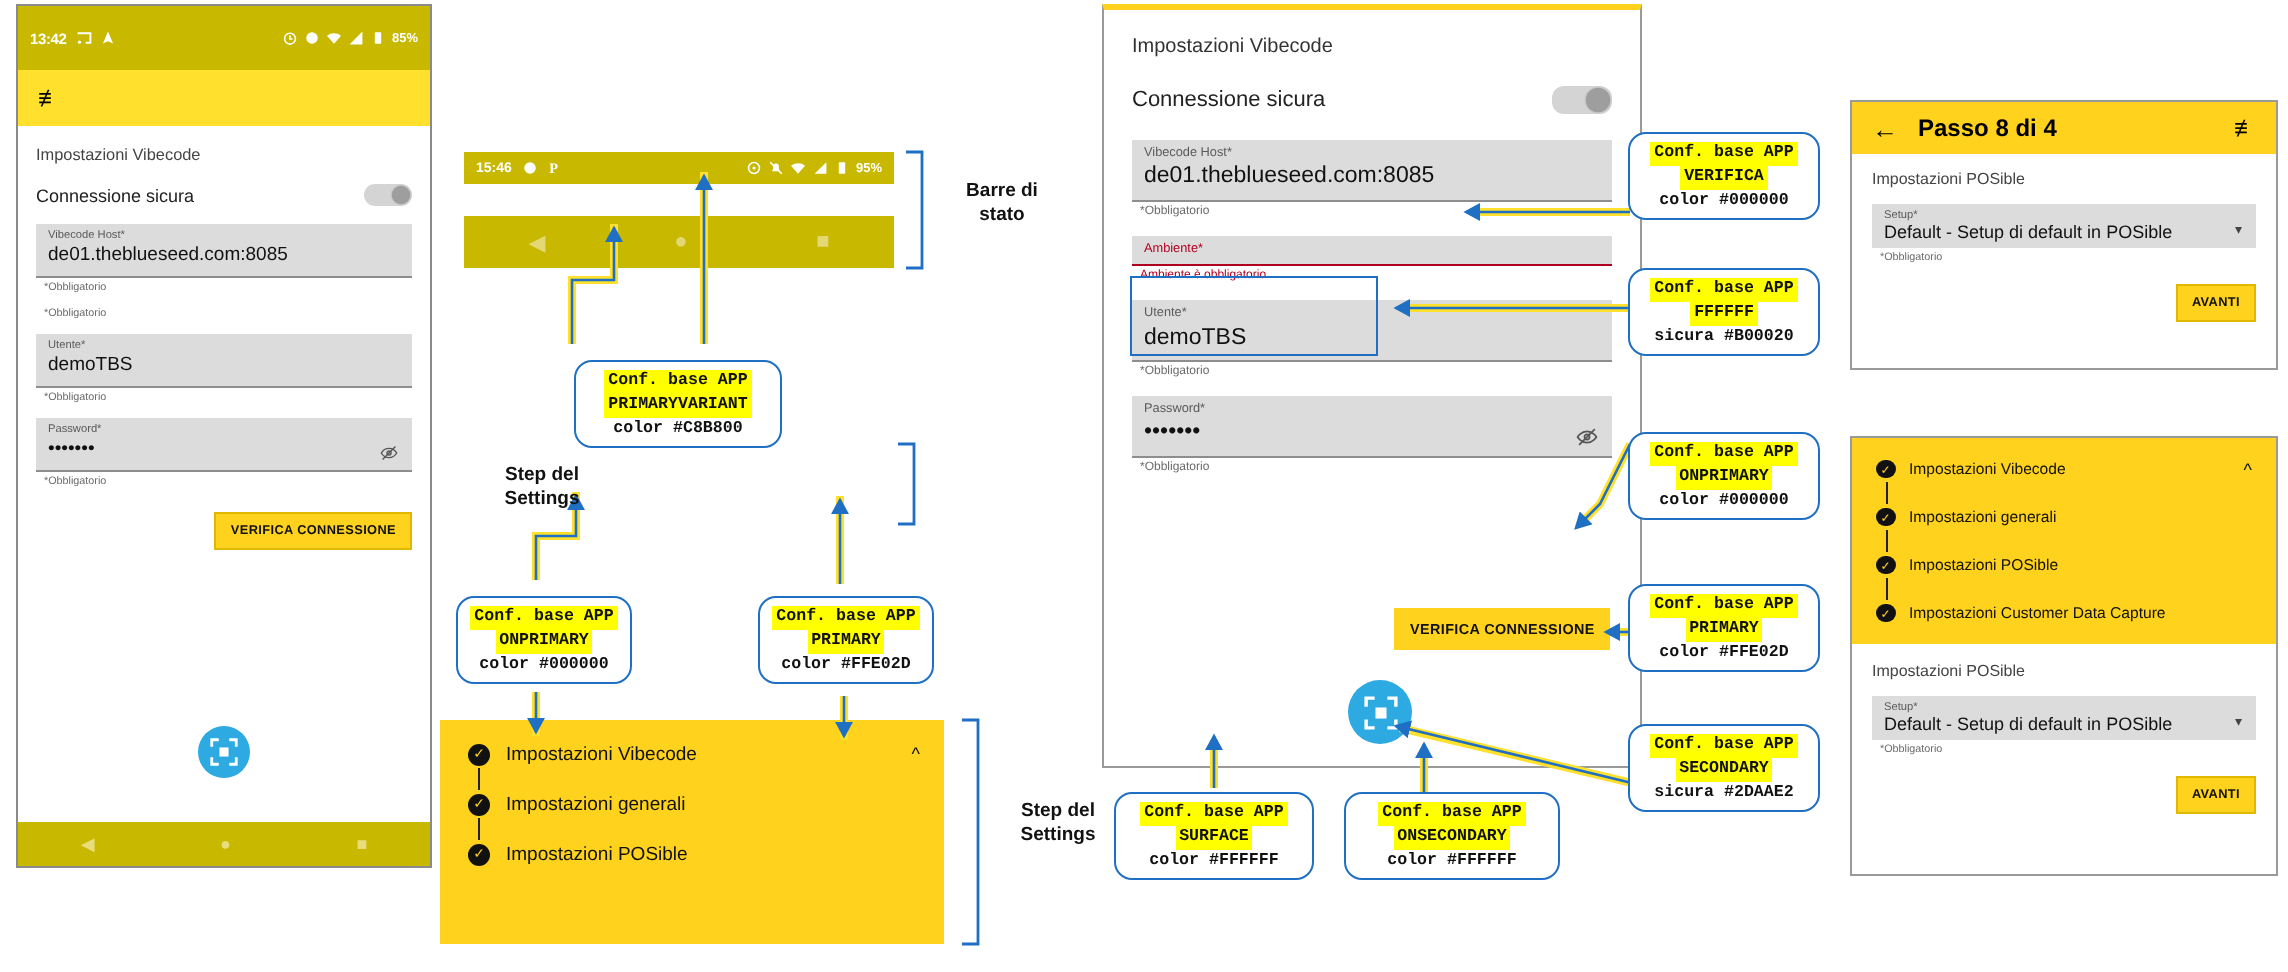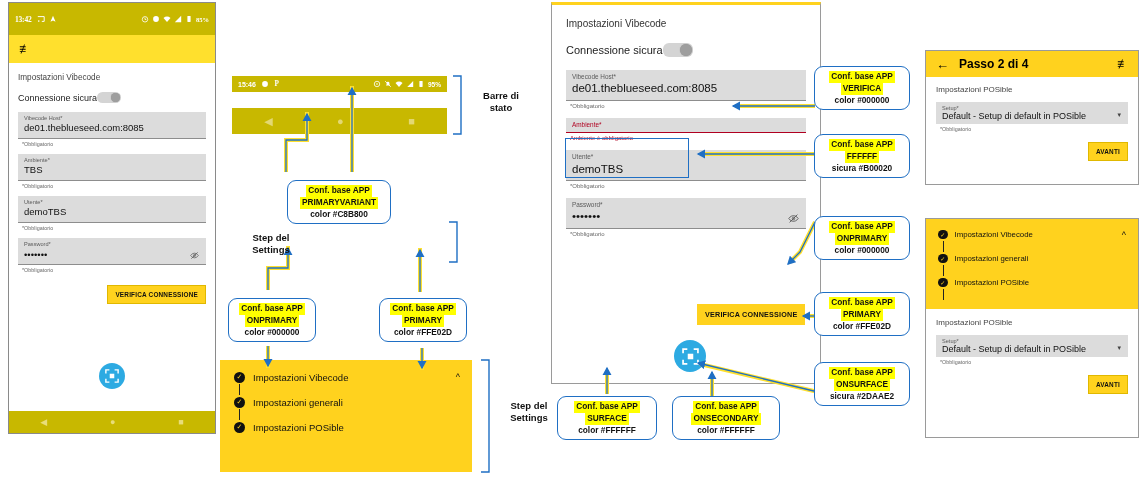--- a/index.html
+++ b/index.html
@@ -16,38 +16,38 @@
 
   
   #phone1 {
     left:8px; top:2px; width:208px; height:432px;
     background:#ffffff;
     border:1px solid #8a8a8a;
   }
   .statusbar {
     height:16px; background:#C8B800; color:#ffffff;
     display:flex; align-items:center; padding:16px 6px;
-    font-size:7.5px; font-weight:bold;font-family:Liberation Serif, serif;
+    font-size:7.5px; font-weight:bold;
   }
   .sb-time { letter-spacing:-0.2px; }
   .sb-left-icons { display:flex; gap:4px; margin-left:5px; align-items:center; }
   .sb-right { margin-left:auto; display:flex; gap:3px; align-items:center; font-size:6.5px; }
   .sb-ic { display:inline-block; width:8px; height:8px; }
   .appbar {
     height:28px; background:#FFE02D; color:#000000;
     display:flex; align-items:center; padding:0 10px;
     font-size:12.5px; font-weight:bold;
   }
   .appbar .title { flex:1; }
   .appbar .back { margin-right:10px; font-size:13px; line-height:1; }
   .menu-ic { font-size:12px; font-weight:normal; letter-spacing:-1px;}
   .sheet { background:#ffffff; padding:8px 9px 0 9px; }
   .sheet-title { font-size:8.2px; color:#444; margin:2px 0 10px 0; }
   .row-switch {
-    display:flex; align-items:center; 
+    display:flex; align-items:center; justify-content:space-between;
     font-size:9px; color:#222; margin-bottom:9px;
   }
   .switch {
     width:24px; height:11px; border-radius:6px; background:#d4d4d4;
     position:relative;
   }
   .switch::after {
     content:""; position:absolute; left:1px; top:1px;
     width:9px; height:9px; border-radius:50%; background:#f4f4f4;
     box-shadow:0 0 1px #888;
@@ -164,20 +164,21 @@
   #panel-b .sheet { padding:9px 10px 0 10px; }
   #panel-b .sheet-title { font-size:8px; margin:0 0 8px 0; }
 
   
   .callout {
     position:absolute; background:#ffffff;
     border:1.6px solid #1F6FC4; border-radius:9px;
     text-align:center; padding:4px 4px;
     font-size:8.3px; color:#111; line-height:1.42;
     font-weight:bold;
+    font-family:Liberation Mono, monospace;
   }
   .callout .l1 { background:#FFFF00; display:inline-block; padding:0 2px; font-weight:bold; }
   .callout .l2 { background:#FFFF00; display:inline-block; padding:0 2px; font-weight:bold; }
   .callout .l3 { font-weight:bold; }
 
   
   .bracket-label {
     position:absolute; font-size:9.5px; font-weight:bold; color:#111;
     text-align:center; line-height:1.3;
   }
@@ -231,24 +232,20 @@
         <span>Connessione sicura</span>
         <span class="switch on-right"></span>
       </div>
 
       <div class="field">
         <div class="lbl">Vibecode Host*</div>
         <div class="val">de01.theblueseed.com:8085</div>
       </div>
       <div class="helper">*Obbligatorio</div>
 
-      <div class="field">
-        <div class="lbl">Ambiente*</div>
-        <div class="val">TBS</div>
-      </div>
       <div class="helper">*Obbligatorio</div>
 
       <div class="field">
         <div class="lbl">Utente*</div>
         <div class="val">demoTBS</div>
       </div>
       <div class="helper">*Obbligatorio</div>
 
       <div class="field">
         <div class="lbl">Password*</div>
@@ -382,21 +379,21 @@
   <div id="p2-fab">
     <svg width="17" height="17" viewBox="0 0 16 16">
       <path d="M1 5V1h4M11 1h4v4M15 11v4h-4M5 15H1v-4" fill="none" stroke="#fff" stroke-width="1.6"></path>
       <rect x="5.4" y="5.4" width="5.2" height="5.2" fill="#fff"></rect>
     </svg>
   </div>
 
   <div class="abs" id="panel-a">
     <div class="appbar">
       <span class="back">←</span>
-      <span class="title">Passo 2 di 4</span>
+      <span class="title">Passo 8 di 4</span>
       <span class="menu-ic">≢</span>
     </div>
     <div class="sheet">
       <div class="sheet-title">Impostazioni POSible</div>
       <div class="select-field">
         <div class="lbl" style="font-size:5.6px;color:#5a5a5a">Setup*</div>
         <div class="val" style="font-size:9px;color:#111">Default - Setup di default in POSible</div>
         <span class="caret">▾</span>
       </div>
       <div class="helper">*Obbligatorio</div>
@@ -417,20 +414,24 @@
       <div class="step-item">
         <span class="step-check">✓</span>
         <span>Impostazioni generali</span>
       </div>
       <div class="step-conn"></div>
       <div class="step-item">
         <span class="step-check">✓</span>
         <span>Impostazioni POSible</span>
       </div>
       <div class="step-conn"></div>
+      <div class="step-item">
+        <span class="step-check">✓</span>
+        <span>Impostazioni Customer Data Capture</span>
+      </div>
     </div>
     <div class="sheet">
       <div class="sheet-title">Impostazioni POSible</div>
       <div class="select-field">
         <div class="lbl" style="font-size:5.6px;color:#5a5a5a">Setup*</div>
         <div class="val" style="font-size:9px;color:#111">Default - Setup di default in POSible</div>
         <span class="caret">▾</span>
       </div>
       <div class="helper">*Obbligatorio</div>
       <div class="btn-row" style="margin-top:8px">
@@ -523,21 +524,21 @@
   </div>
 
   <div class="callout" style="left:814px;top:292px;width:96px;height:44px">
     <span class="l1">Conf. base APP</span><br>
     <span class="l2">PRIMARY</span><br>
     <span class="l3">color #FFE02D</span>
   </div>
 
   <div class="callout" style="left:814px;top:362px;width:96px;height:44px">
     <span class="l1">Conf. base APP</span><br>
-    <span class="l2">ONSURFACE</span><br>
+    <span class="l2">SECONDARY</span><br>
     <span class="l3">sicura #2DAAE2</span>
   </div>
 
   <div class="callout" style="left:557px;top:396px;width:100px;height:44px">
     <span class="l1">Conf. base APP</span><br>
     <span class="l2">SURFACE</span><br>
     <span class="l3">color #FFFFFF</span>
   </div>
 
   <div class="callout" style="left:672px;top:396px;width:108px;height:44px">

